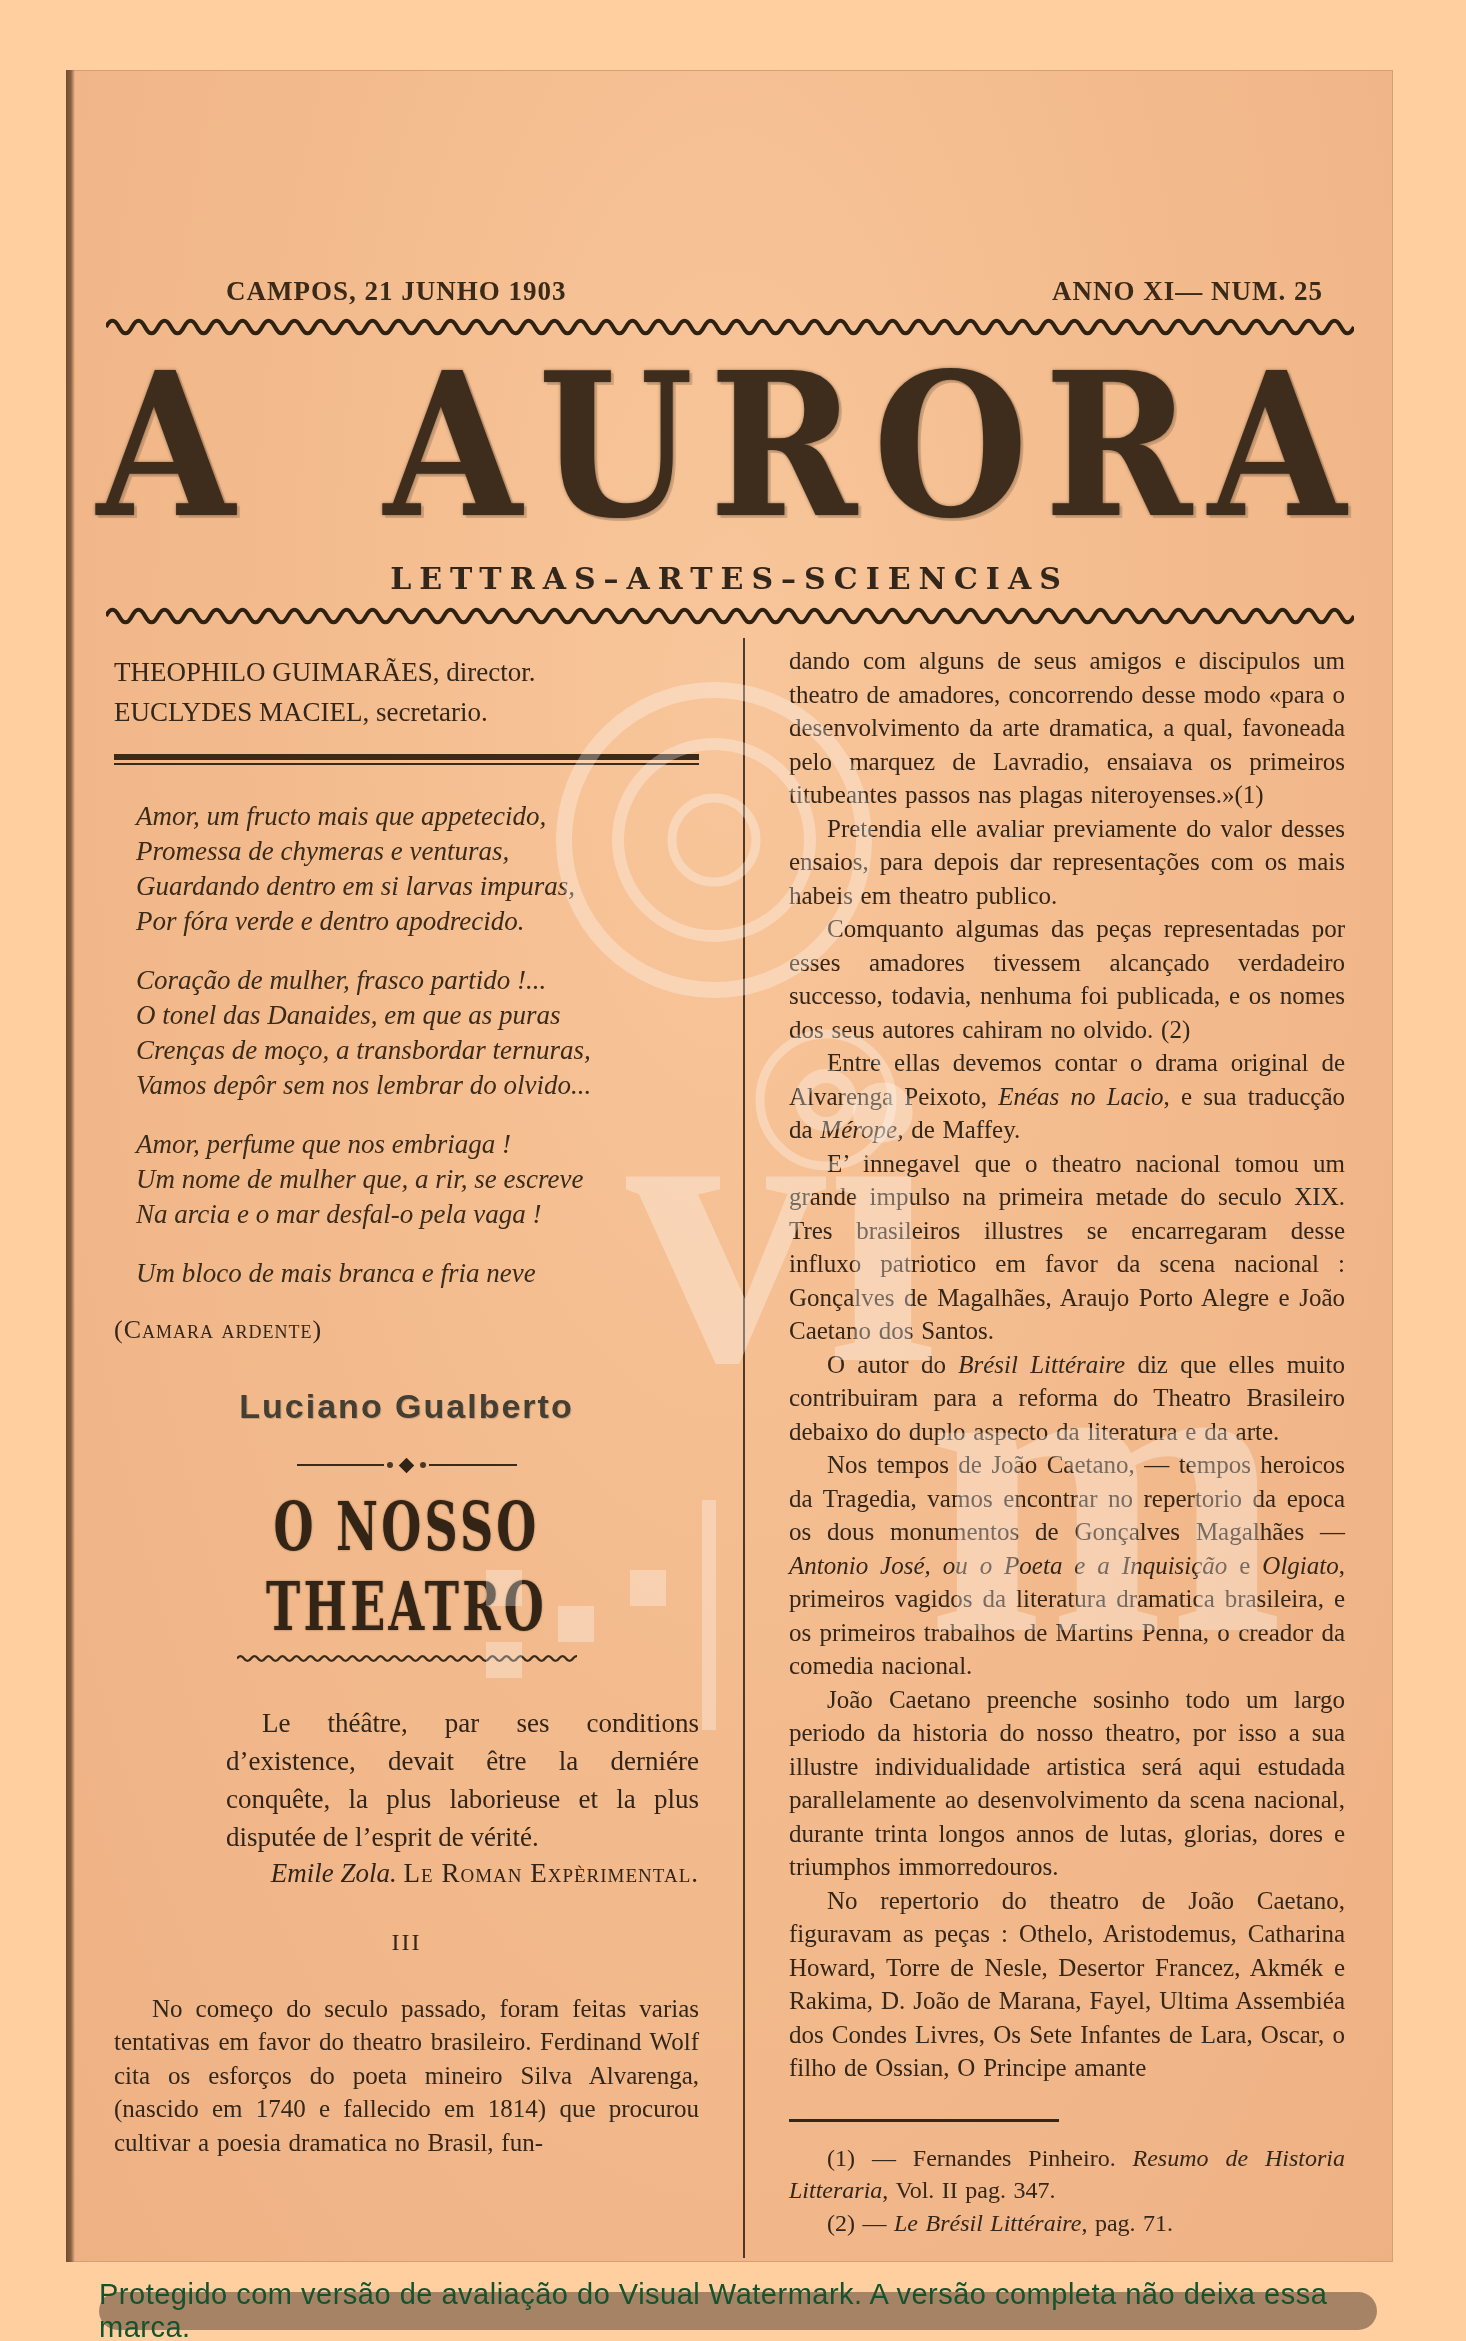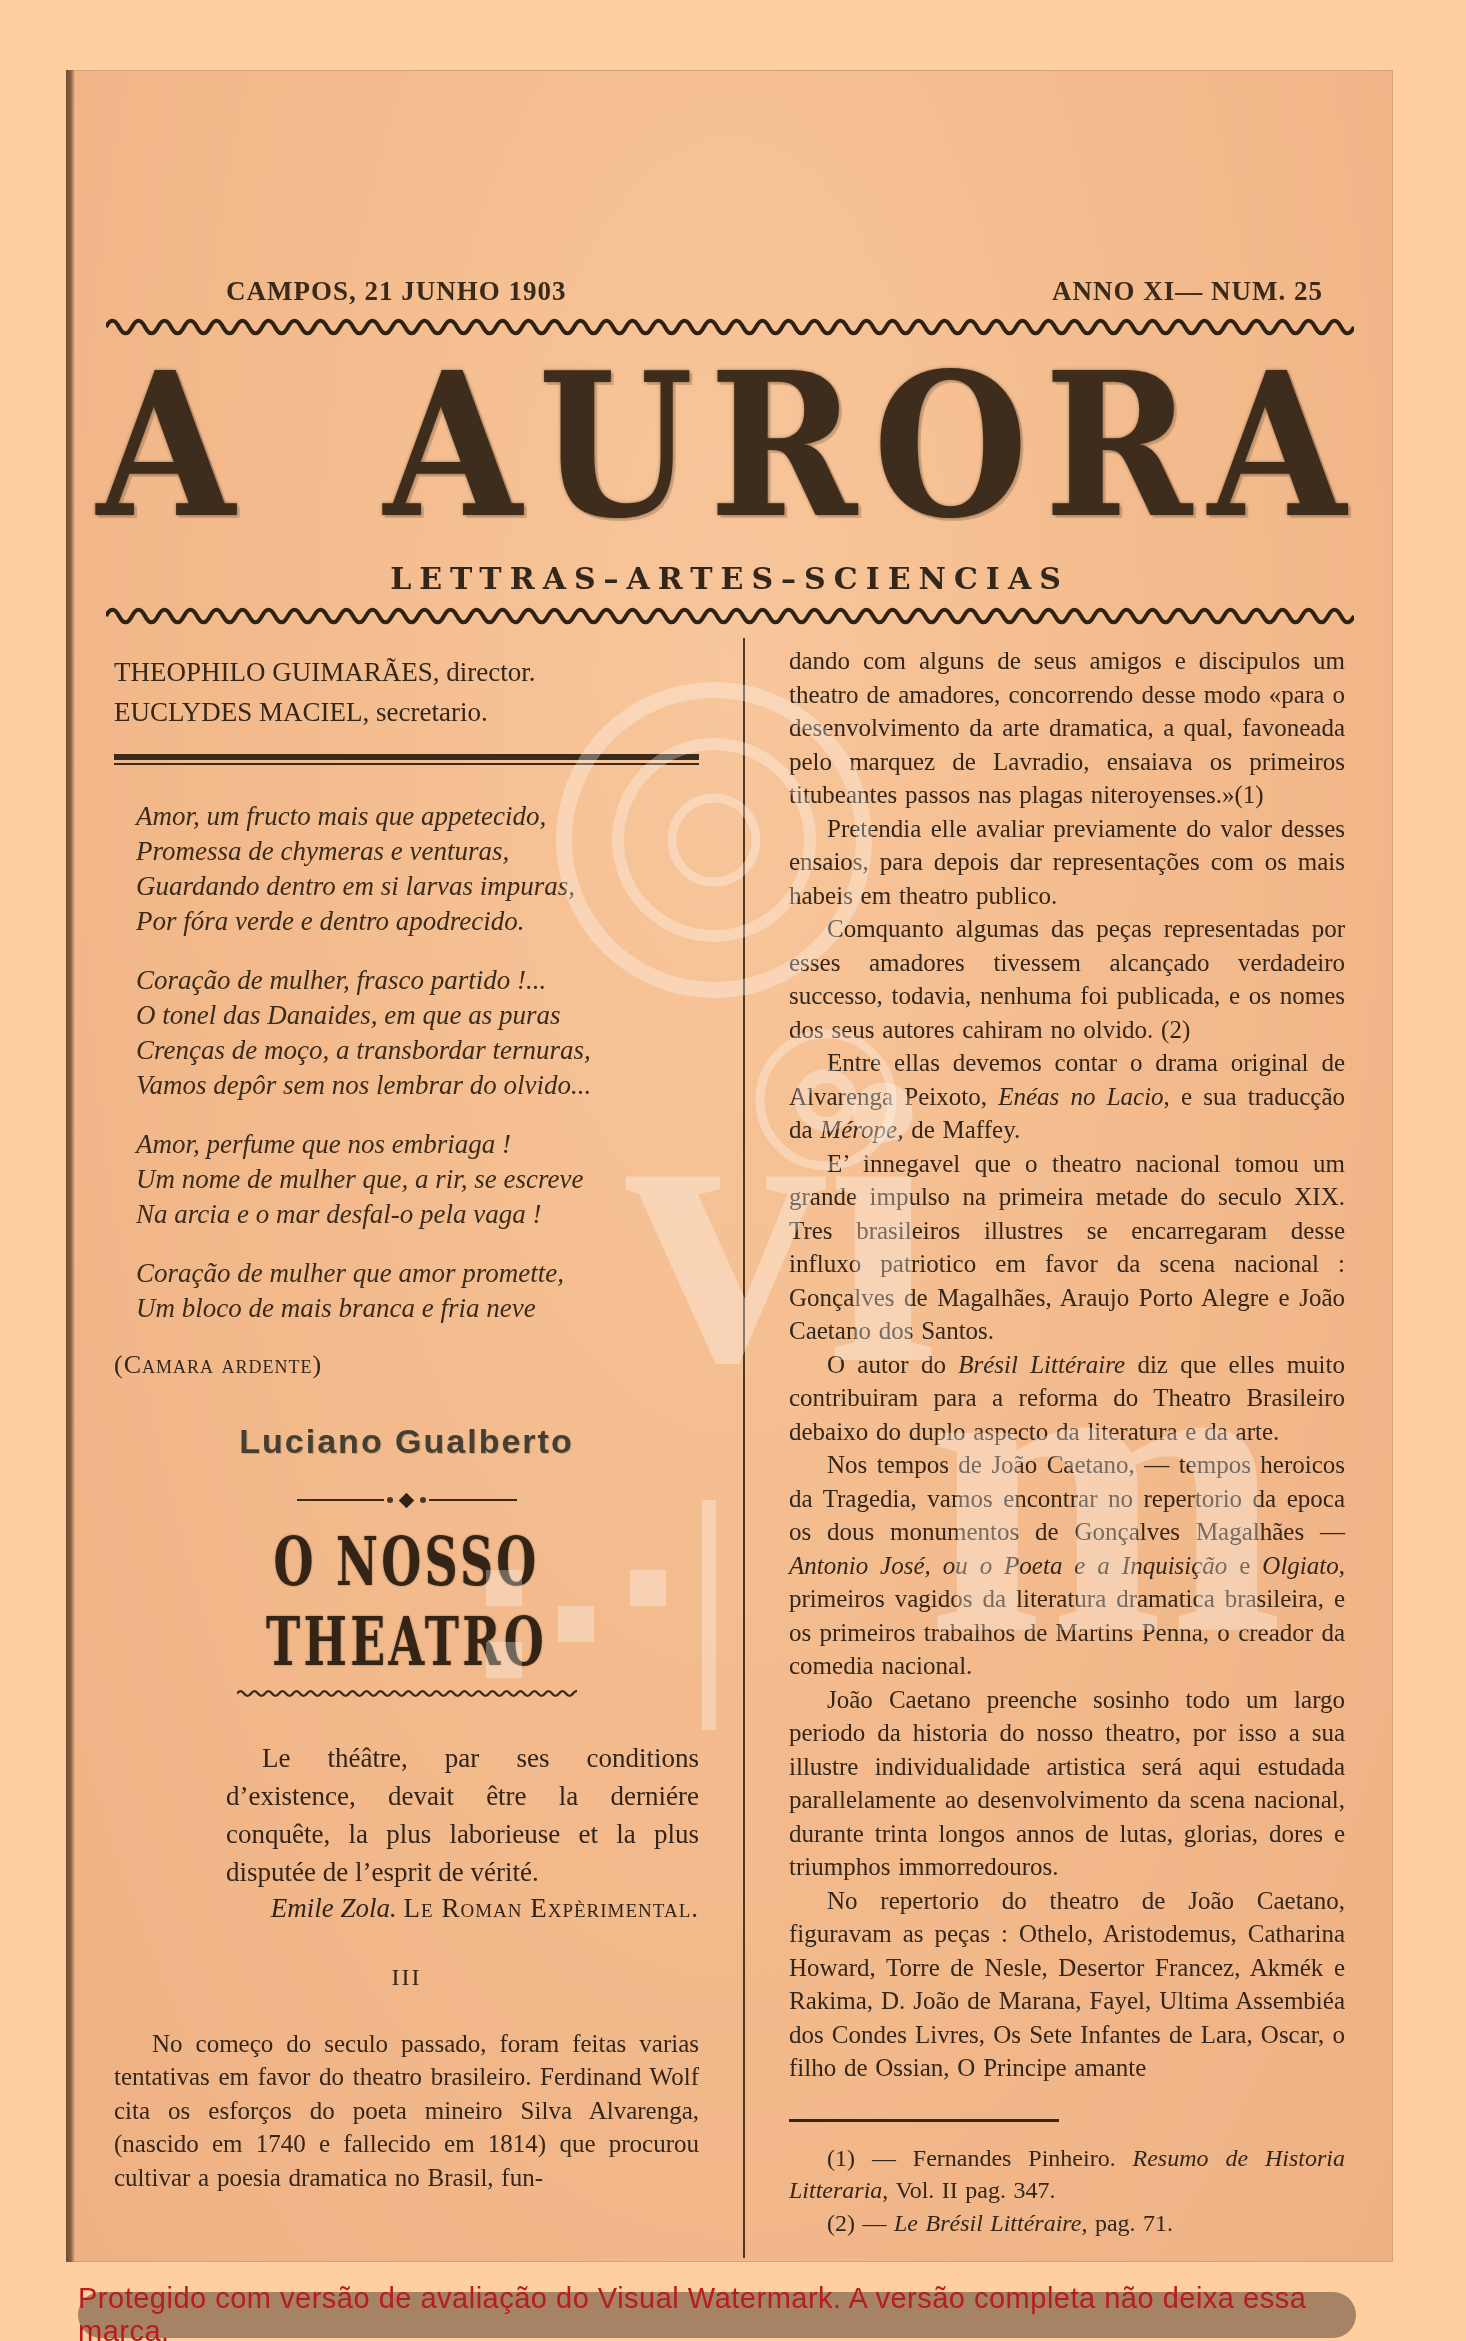--- a/index.html
+++ b/index.html
@@ -102,25 +102,25 @@
     word-spacing:1.5px;
   }
   .para.indent{text-indent:38px;}
   .col-right .body-paras{margin-top:6px;}
   .footnote-rule{margin:34px 0 20px;width:270px;border-top:3px solid #33261a;}
   .footnotes .para{font-size:24px;line-height:32.5px;text-indent:38px;}
   
   svg.wm{position:absolute;left:0;top:0;pointer-events:none;}
   
   .wm-bar{
-    position:absolute;left:78px;top:2292px;width:1278px;height:46px;border-radius:23px;
+    position:absolute;left:99px;top:2292px;width:1278px;height:38px;border-radius:23px;
     background:rgba(148,114,88,0.82);
     display:flex;align-items:center;justify-content:center;
     font-family:"Liberation Sans", sans-serif;font-size:29px;letter-spacing:0.5px;
-    color:#b91c1c;
+    color:#14532d;
   }
 </style>
 </head>
 <body>
 
 <div class="paper">
   <div class="paper-edge"></div>
 
   <div class="header-row">
     <span>CAMPOS,  21 JUNHO 1903</span>
@@ -160,21 +160,20 @@
             <div class="poem-line">O tonel das Danaides, em que as puras</div>
             <div class="poem-line">Crenças de moço, a transbordar ternuras,</div>
             <div class="poem-line">Vamos depôr sem nos lembrar do olvido...</div>
           </div>
           <div class="stanza">
             <div class="poem-line">Amor, perfume que nos embriaga !</div>
             <div class="poem-line">Um nome de mulher que, a rir, se escreve</div>
             <div class="poem-line">Na arcia e o mar desfal-o pela vaga !</div>
           </div>
           <div class="stanza">
-            <div class="poem-line">Coração de mulher que amor promette,</div>
             <div class="poem-line">Um bloco de mais branca e fria neve</div>
           </div>
         </div>
 
       <div class="poem-source">(Camara ardente)</div>
       <div class="poem-author">Luciano Gualberto</div>
 
       <div class="divider">
         <span class="bar"></span>
         <span class="dot"></span>

